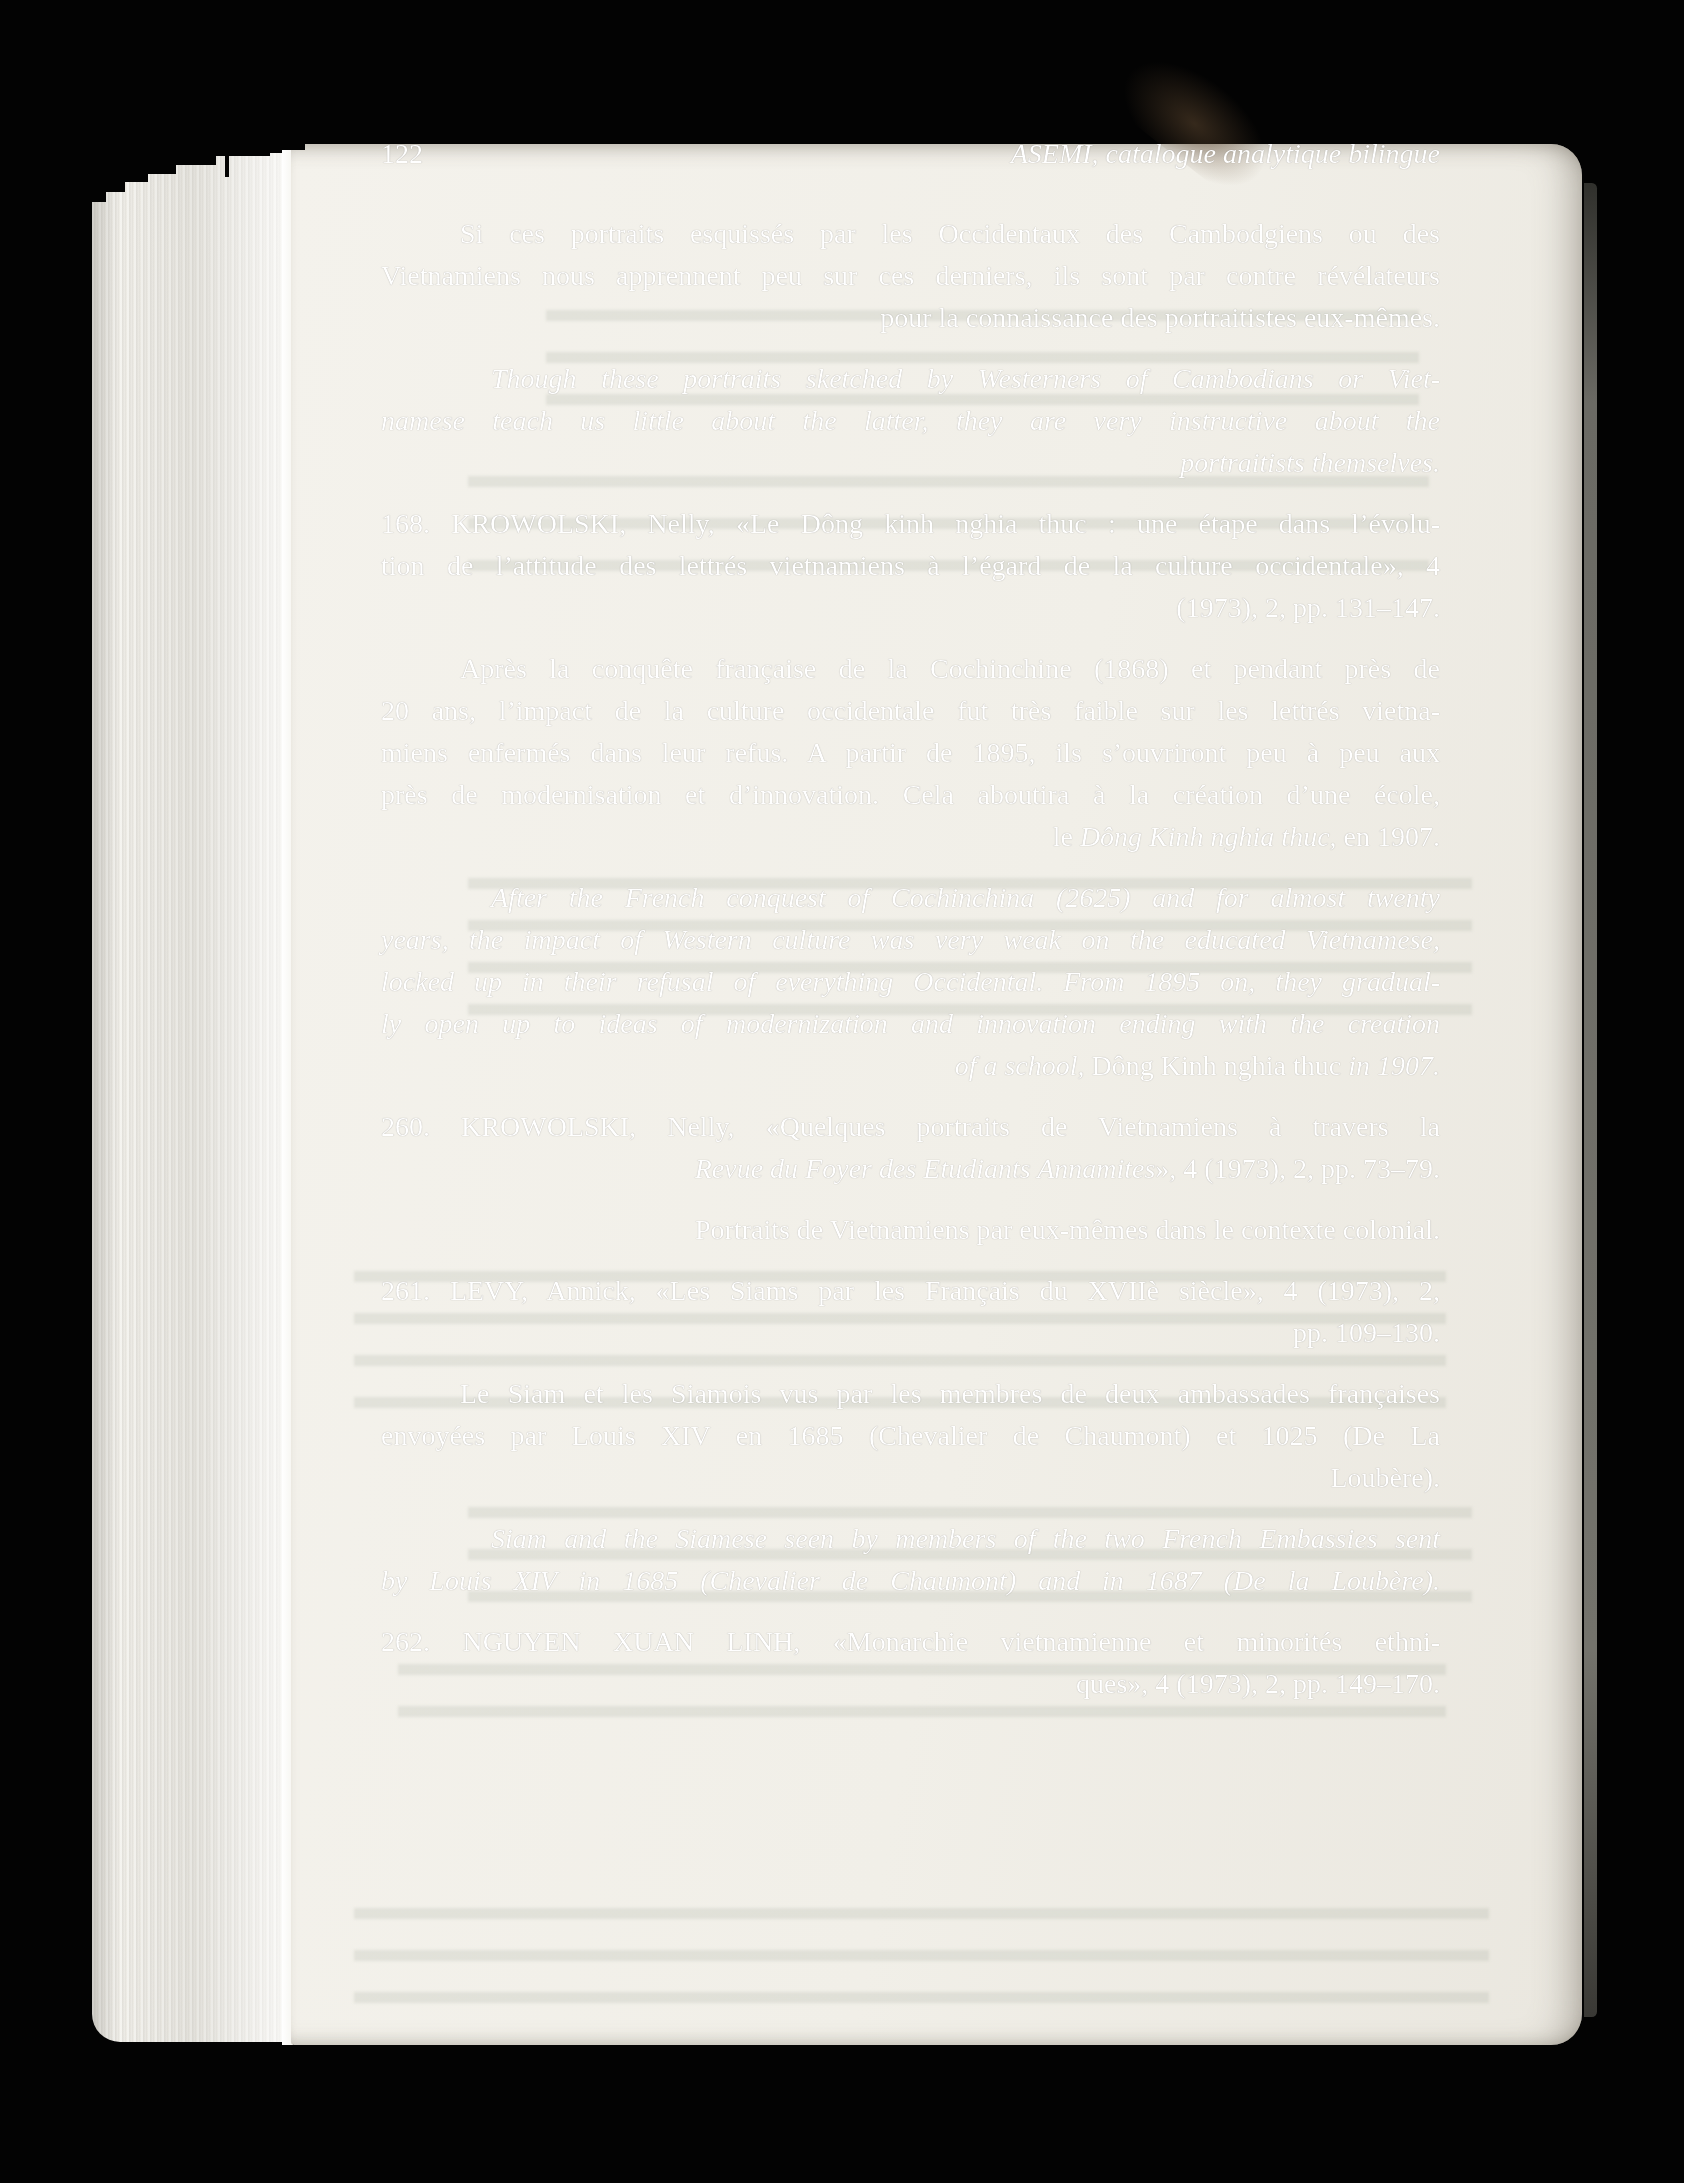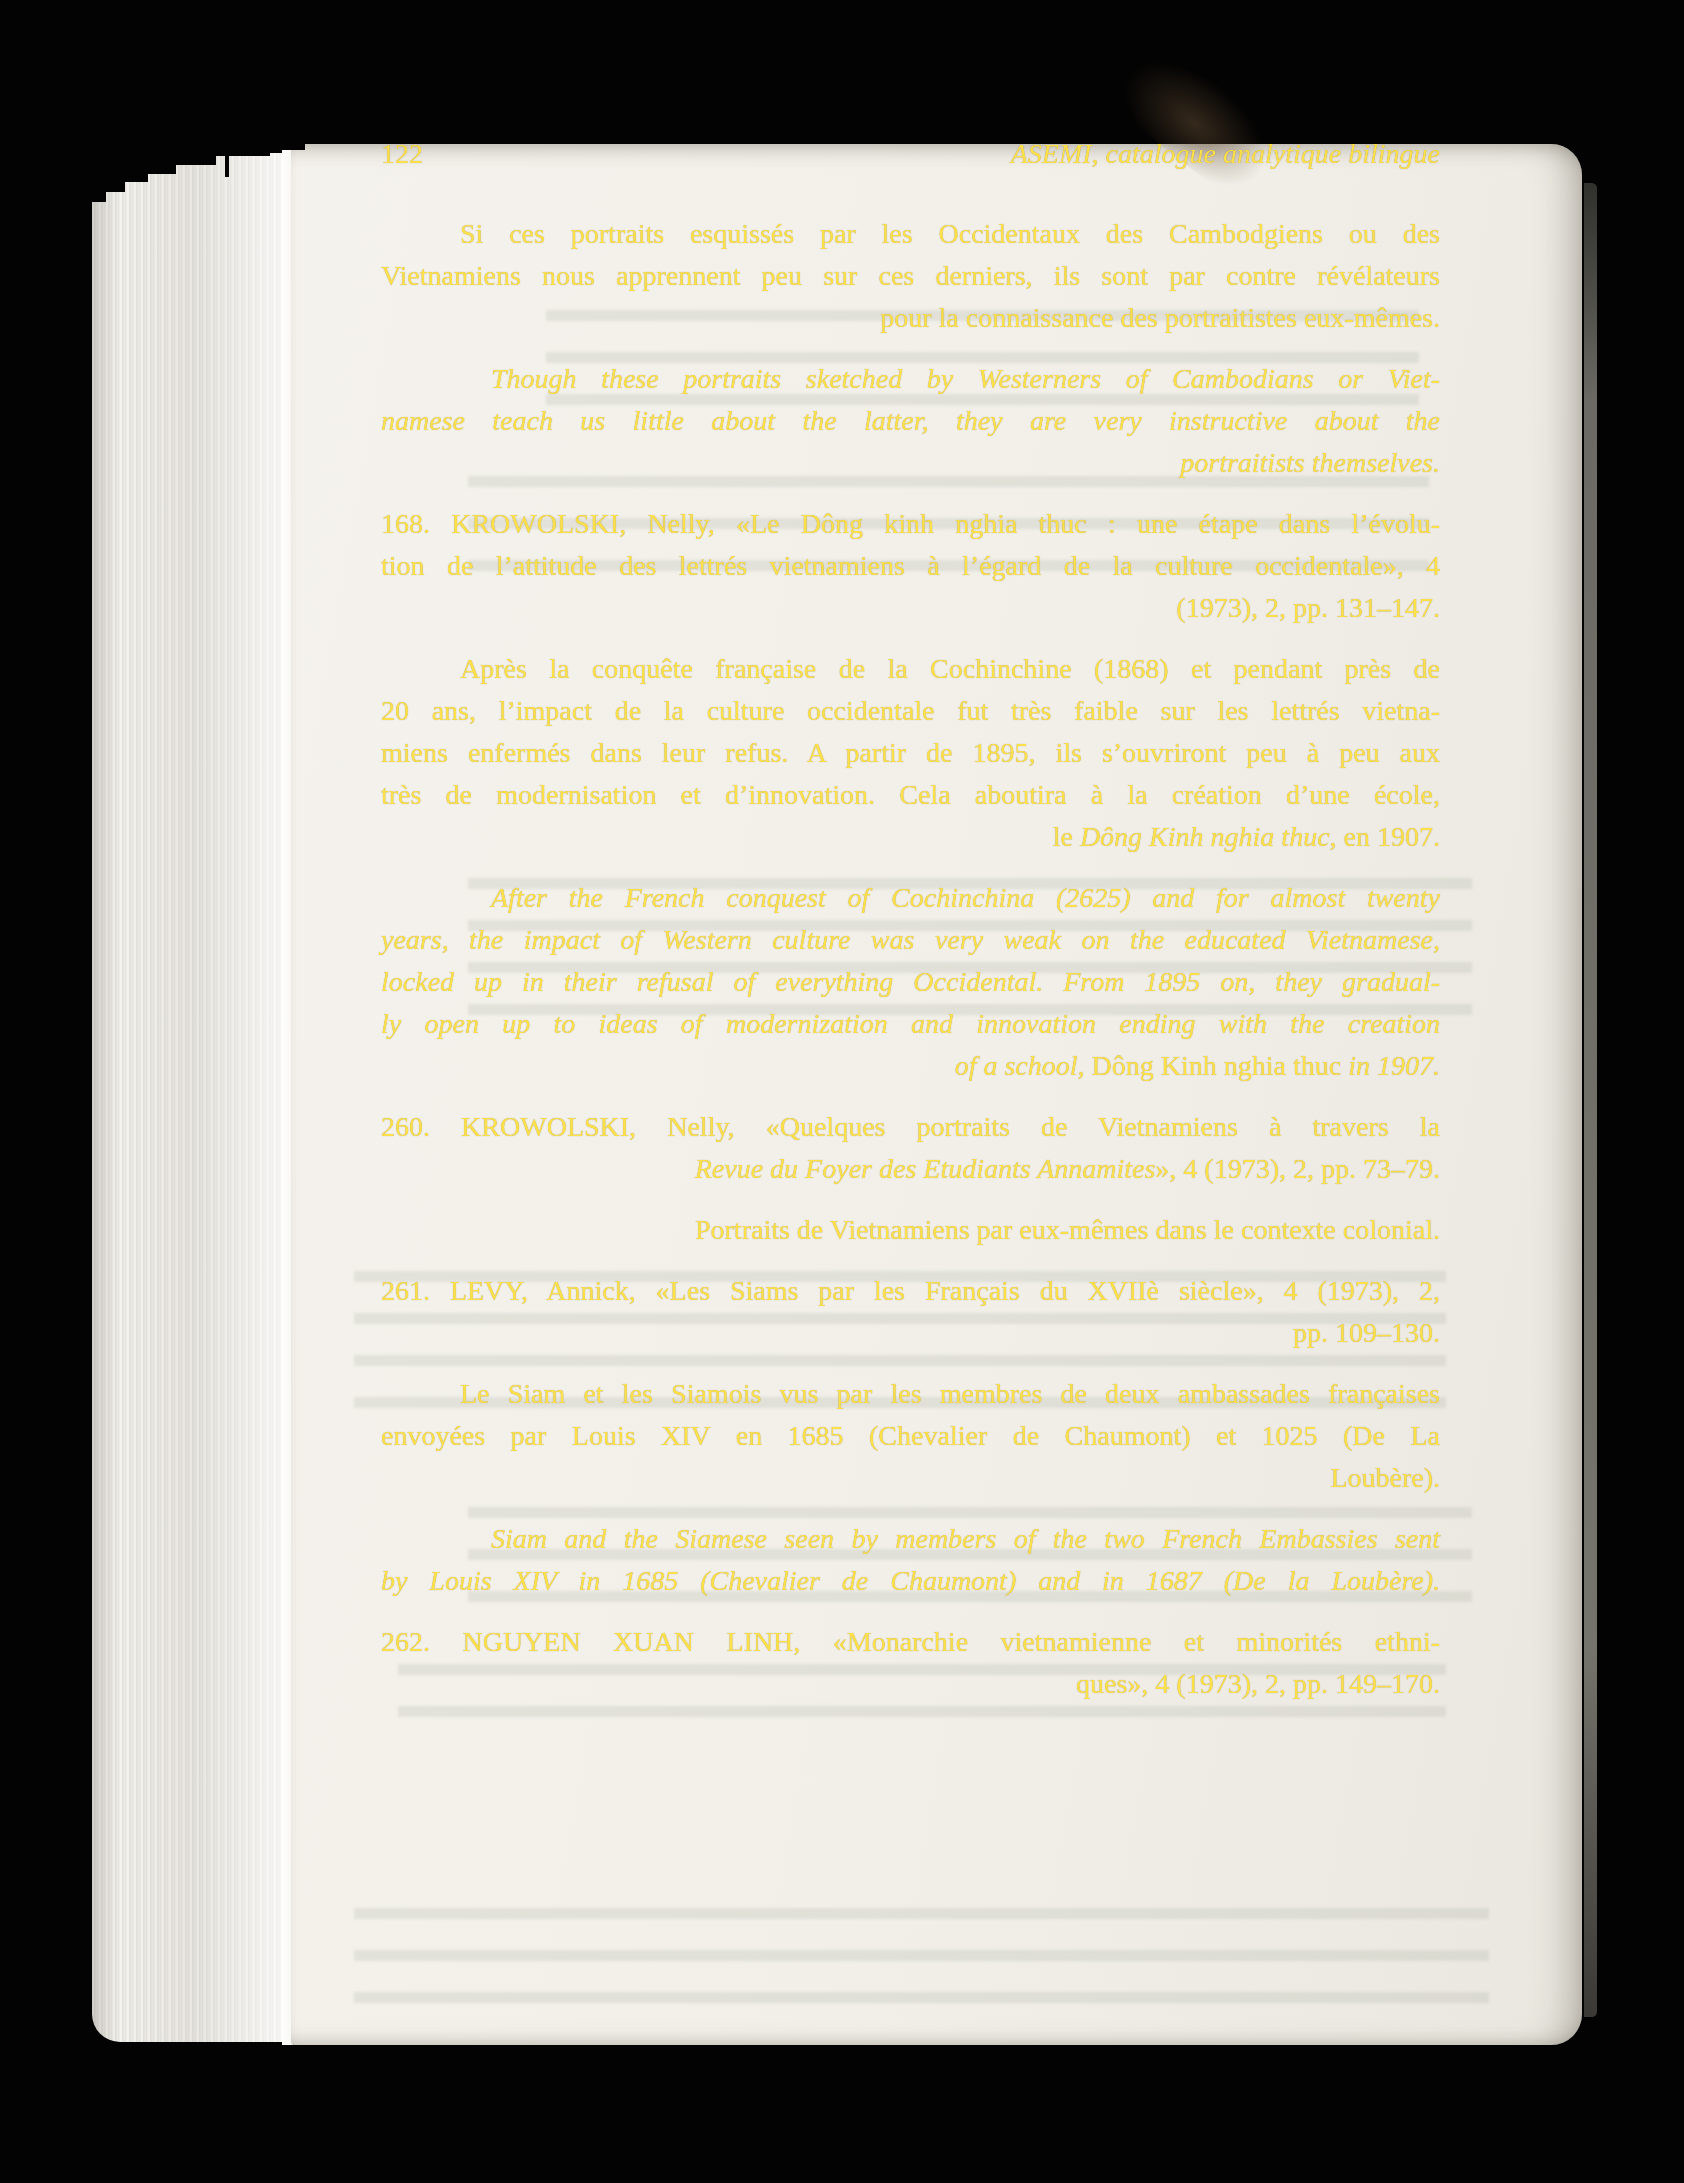--- a/index.html
+++ b/index.html
@@ -58,21 +58,21 @@
   
   .bleed{
     position:absolute;
     background:repeating-linear-gradient(180deg, rgba(138,148,132,.16) 0 11.4px, rgba(0,0,0,0) 11.4px 42px);
     filter:blur(1.7px);
     pointer-events:none;
   }
   
   .text{
     position:absolute;left:381px;top:133px;width:1059px;
-    color:#fde047;
+    color:#ffffff;
     font-size:28px;line-height:42px;
     text-shadow:0 0 0.9px rgba(40,36,30,.45);
   }
   .pg-header{display:flex;justify-content:space-between;align-items:baseline;margin:0 0 38px 0;}
   .pg-header .title{font-style:italic;}
   .blk{margin:16px 0 19px 0;}
   .ln{text-align:justify;text-align-last:justify;}
   .ll{text-align:right;}
   .it{font-style:italic;}
   .rm{font-style:normal;}
@@ -132,21 +132,21 @@
   <div class="blk">
     <div class="ln">168. KROWOLSKI, Nelly, «Le Dông kinh nghia thuc : une étape dans l’évolu-</div>
     <div class="ln">tion de l’attitude des lettrés vietnamiens à l’égard de la culture occidentale», 4</div>
     <div class="ll">(1973), 2, pp. 131–147.</div>
   </div>
 
   <div class="blk">
     <div class="ln ind-fr">Après la conquête française de la Cochinchine (1868) et pendant près de</div>
     <div class="ln">20 ans, l’impact de la culture occidentale fut très faible sur les lettrés vietna-</div>
     <div class="ln">miens enfermés dans leur refus. A partir de 1895, ils s’ouvriront peu à peu aux</div>
-    <div class="ln">très de modernisation et d’innovation. Cela aboutira à la création d’une école,</div>
+    <div class="ln">près de modernisation et d’innovation. Cela aboutira à la création d’une école,</div>
     <div class="ll"><span>le </span><i>Dông Kinh nghia thuc</i><span>, en 1907.</span></div>
   </div>
 
   <div class="blk it">
     <div class="ln ind-en">After the French conquest of Cochinchina (2625) and for almost twenty</div>
     <div class="ln">years, the impact of Western culture was very weak on the educated Vietnamese,</div>
     <div class="ln">locked up in their refusal of everything Occidental. From 1895 on, they gradual-</div>
     <div class="ln">ly open up to ideas of modernization and innovation ending with the creation</div>
     <div class="ll"><span>of a school, </span><span class="rm">Dông Kinh nghia thuc</span><span> in 1907.</span></div>
   </div>

